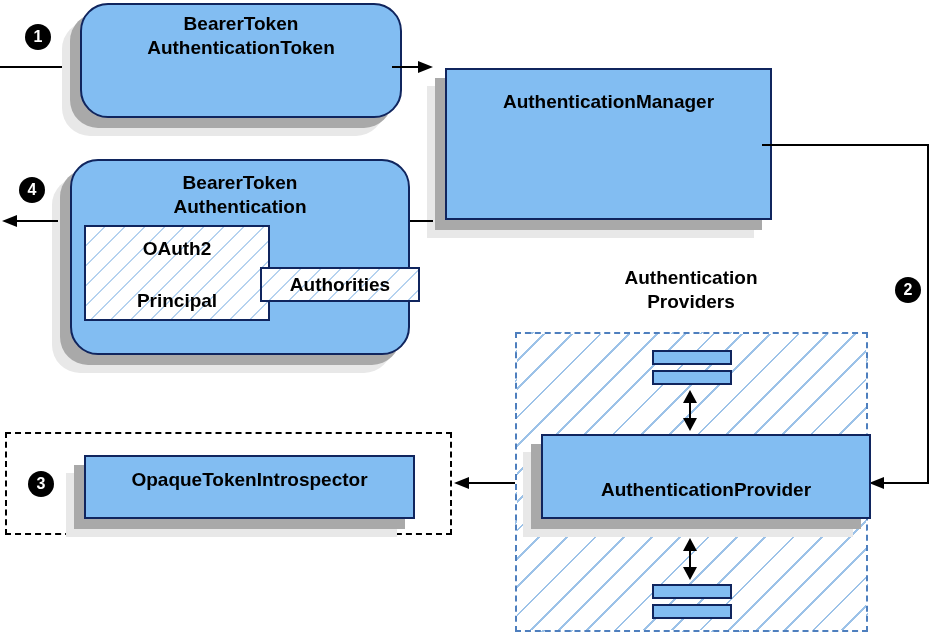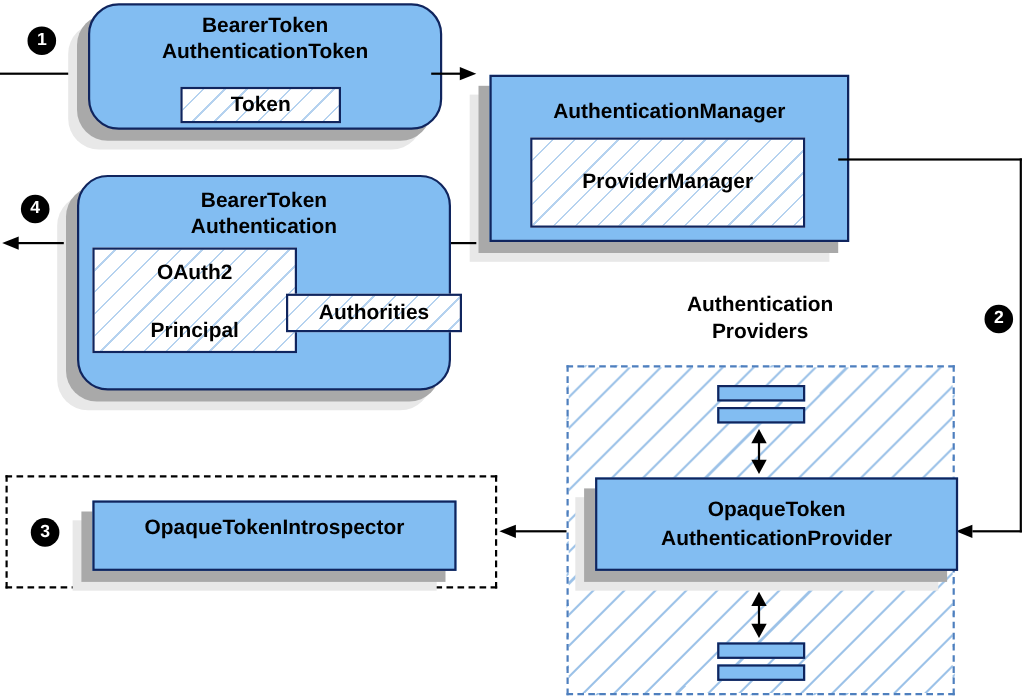--- a/index.html
+++ b/index.html
@@ -55,29 +55,27 @@
 <div class="canvas">
 
   <div class="step" style="left:25px;top:24px;">1</div>
   <div class="hline" style="left:0;top:66px;width:68px;"></div>
 
   <div class="box rounded" style="left:68px;top:3px;width:322px;height:115px;">
     <div class="title" style="padding-top:7px;">
       <span>BearerToken</span><br>
       <span>AuthenticationToken</span>
     </div>
-    <div class="inner" style="left:82px;top:74px;width:146px;height:33px;font-size:19px;line-height:29px;">Token</div>
   </div>
 
   <div class="hline" style="left:392px;top:66px;width:28px;"></div>
   <div class="tri right" style="left:418px;top:61px;"></div>
 
   <div class="box" style="left:433px;top:68px;width:327px;height:152px;">
     <div class="title" style="padding-top:20px;">AuthenticationManager</div>
-    <div class="inner" style="left:35px;top:55px;width:250px;height:82px;font-size:19px;line-height:78px;">ProviderManager</div>
   </div>
 
   <div class="hline" style="left:762px;top:144px;width:167px;"></div>
   <div class="vline" style="left:927px;top:144px;height:340px;"></div>
   <div class="hline" style="left:884px;top:482px;width:45px;"></div>
   <div class="tri left" style="left:869px;top:477px;"></div>
   <div class="step" style="left:895px;top:277px;">2</div>
 
   <div class="hline" style="left:398px;top:220px;width:35px;"></div>
 
@@ -107,21 +105,21 @@
 
   <div class="bar" style="left:652px;top:350px;"></div>
   <div class="bar" style="left:652px;top:370px;"></div>
 
   <div class="tri up" style="left:683px;top:390px;"></div>
   <div class="vline" style="left:689px;top:400px;height:22px;"></div>
   <div class="tri down" style="left:683px;top:418px;"></div>
 
   <div class="box" style="left:529px;top:434px;width:330px;height:85px;">
     <div class="title" style="padding-top:15px;line-height:26px;">
-      <span>OpaqueToken</span><br>
+      <br>
       <span>AuthenticationProvider</span>
     </div>
   </div>
 
   <div class="tri up" style="left:683px;top:538px;"></div>
   <div class="vline" style="left:689px;top:548px;height:22px;"></div>
   <div class="tri down" style="left:683px;top:567px;"></div>
 
   <div class="bar" style="left:652px;top:584px;"></div>
   <div class="bar" style="left:652px;top:604px;"></div>

